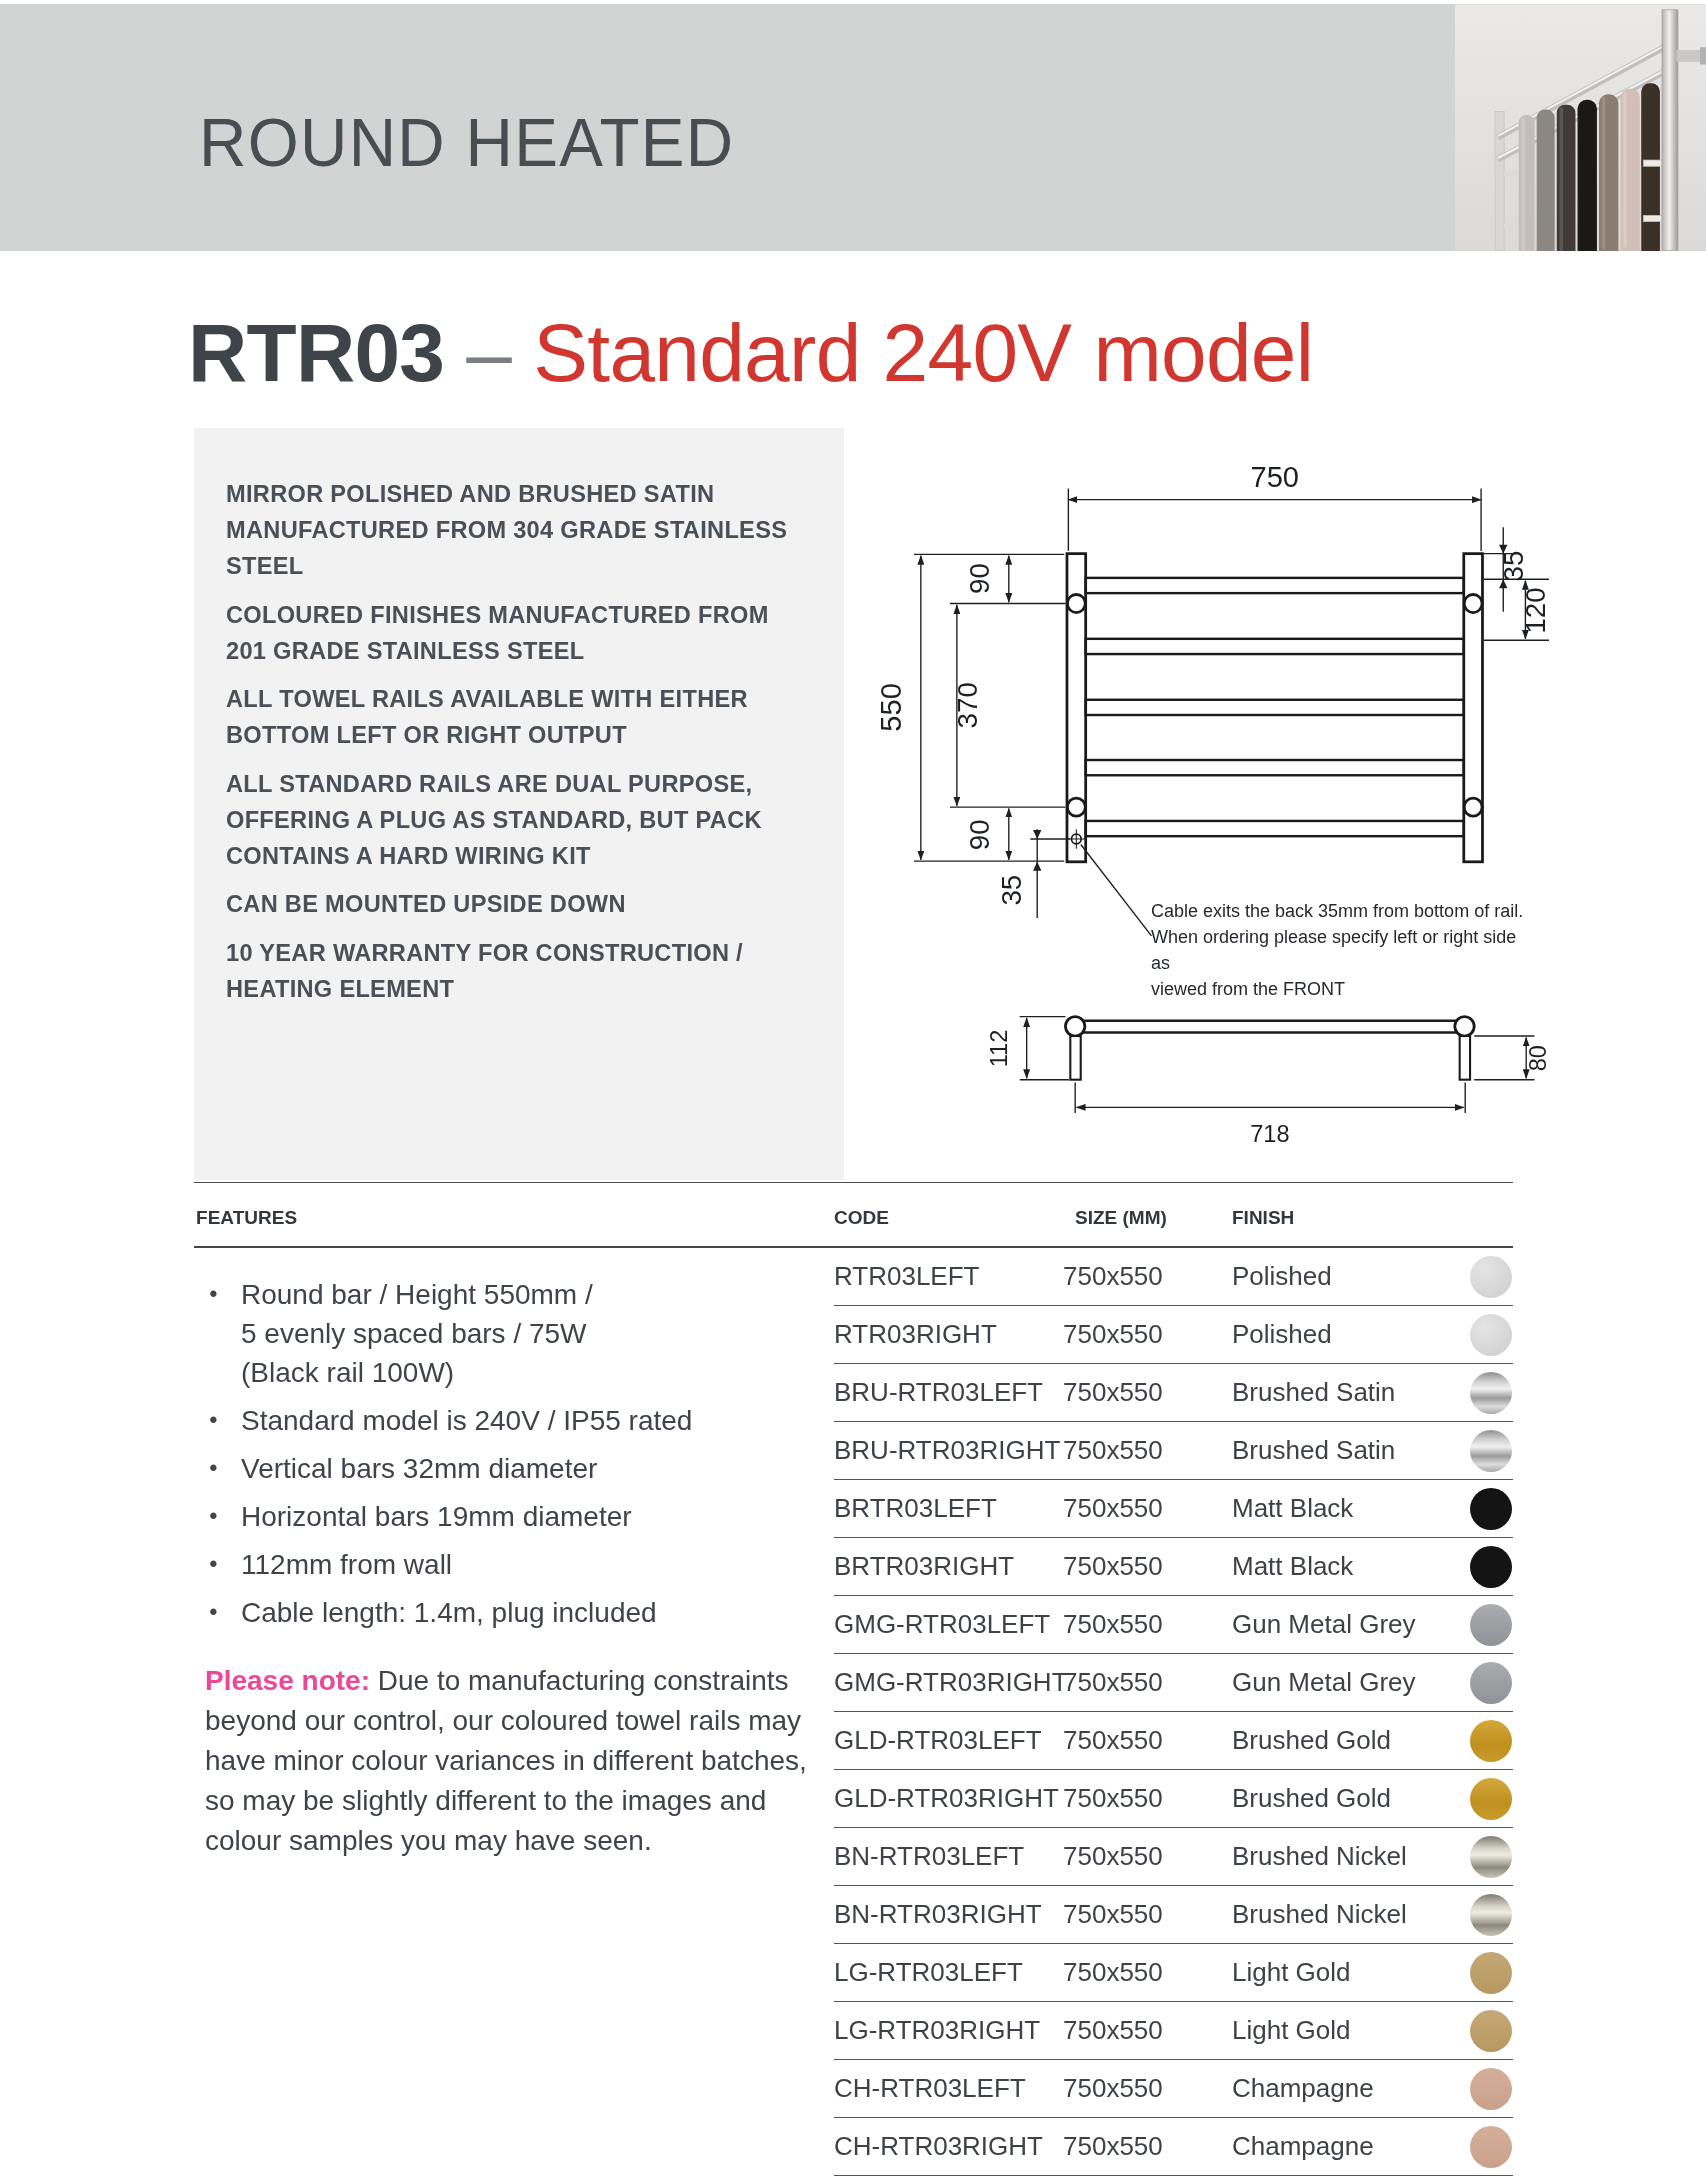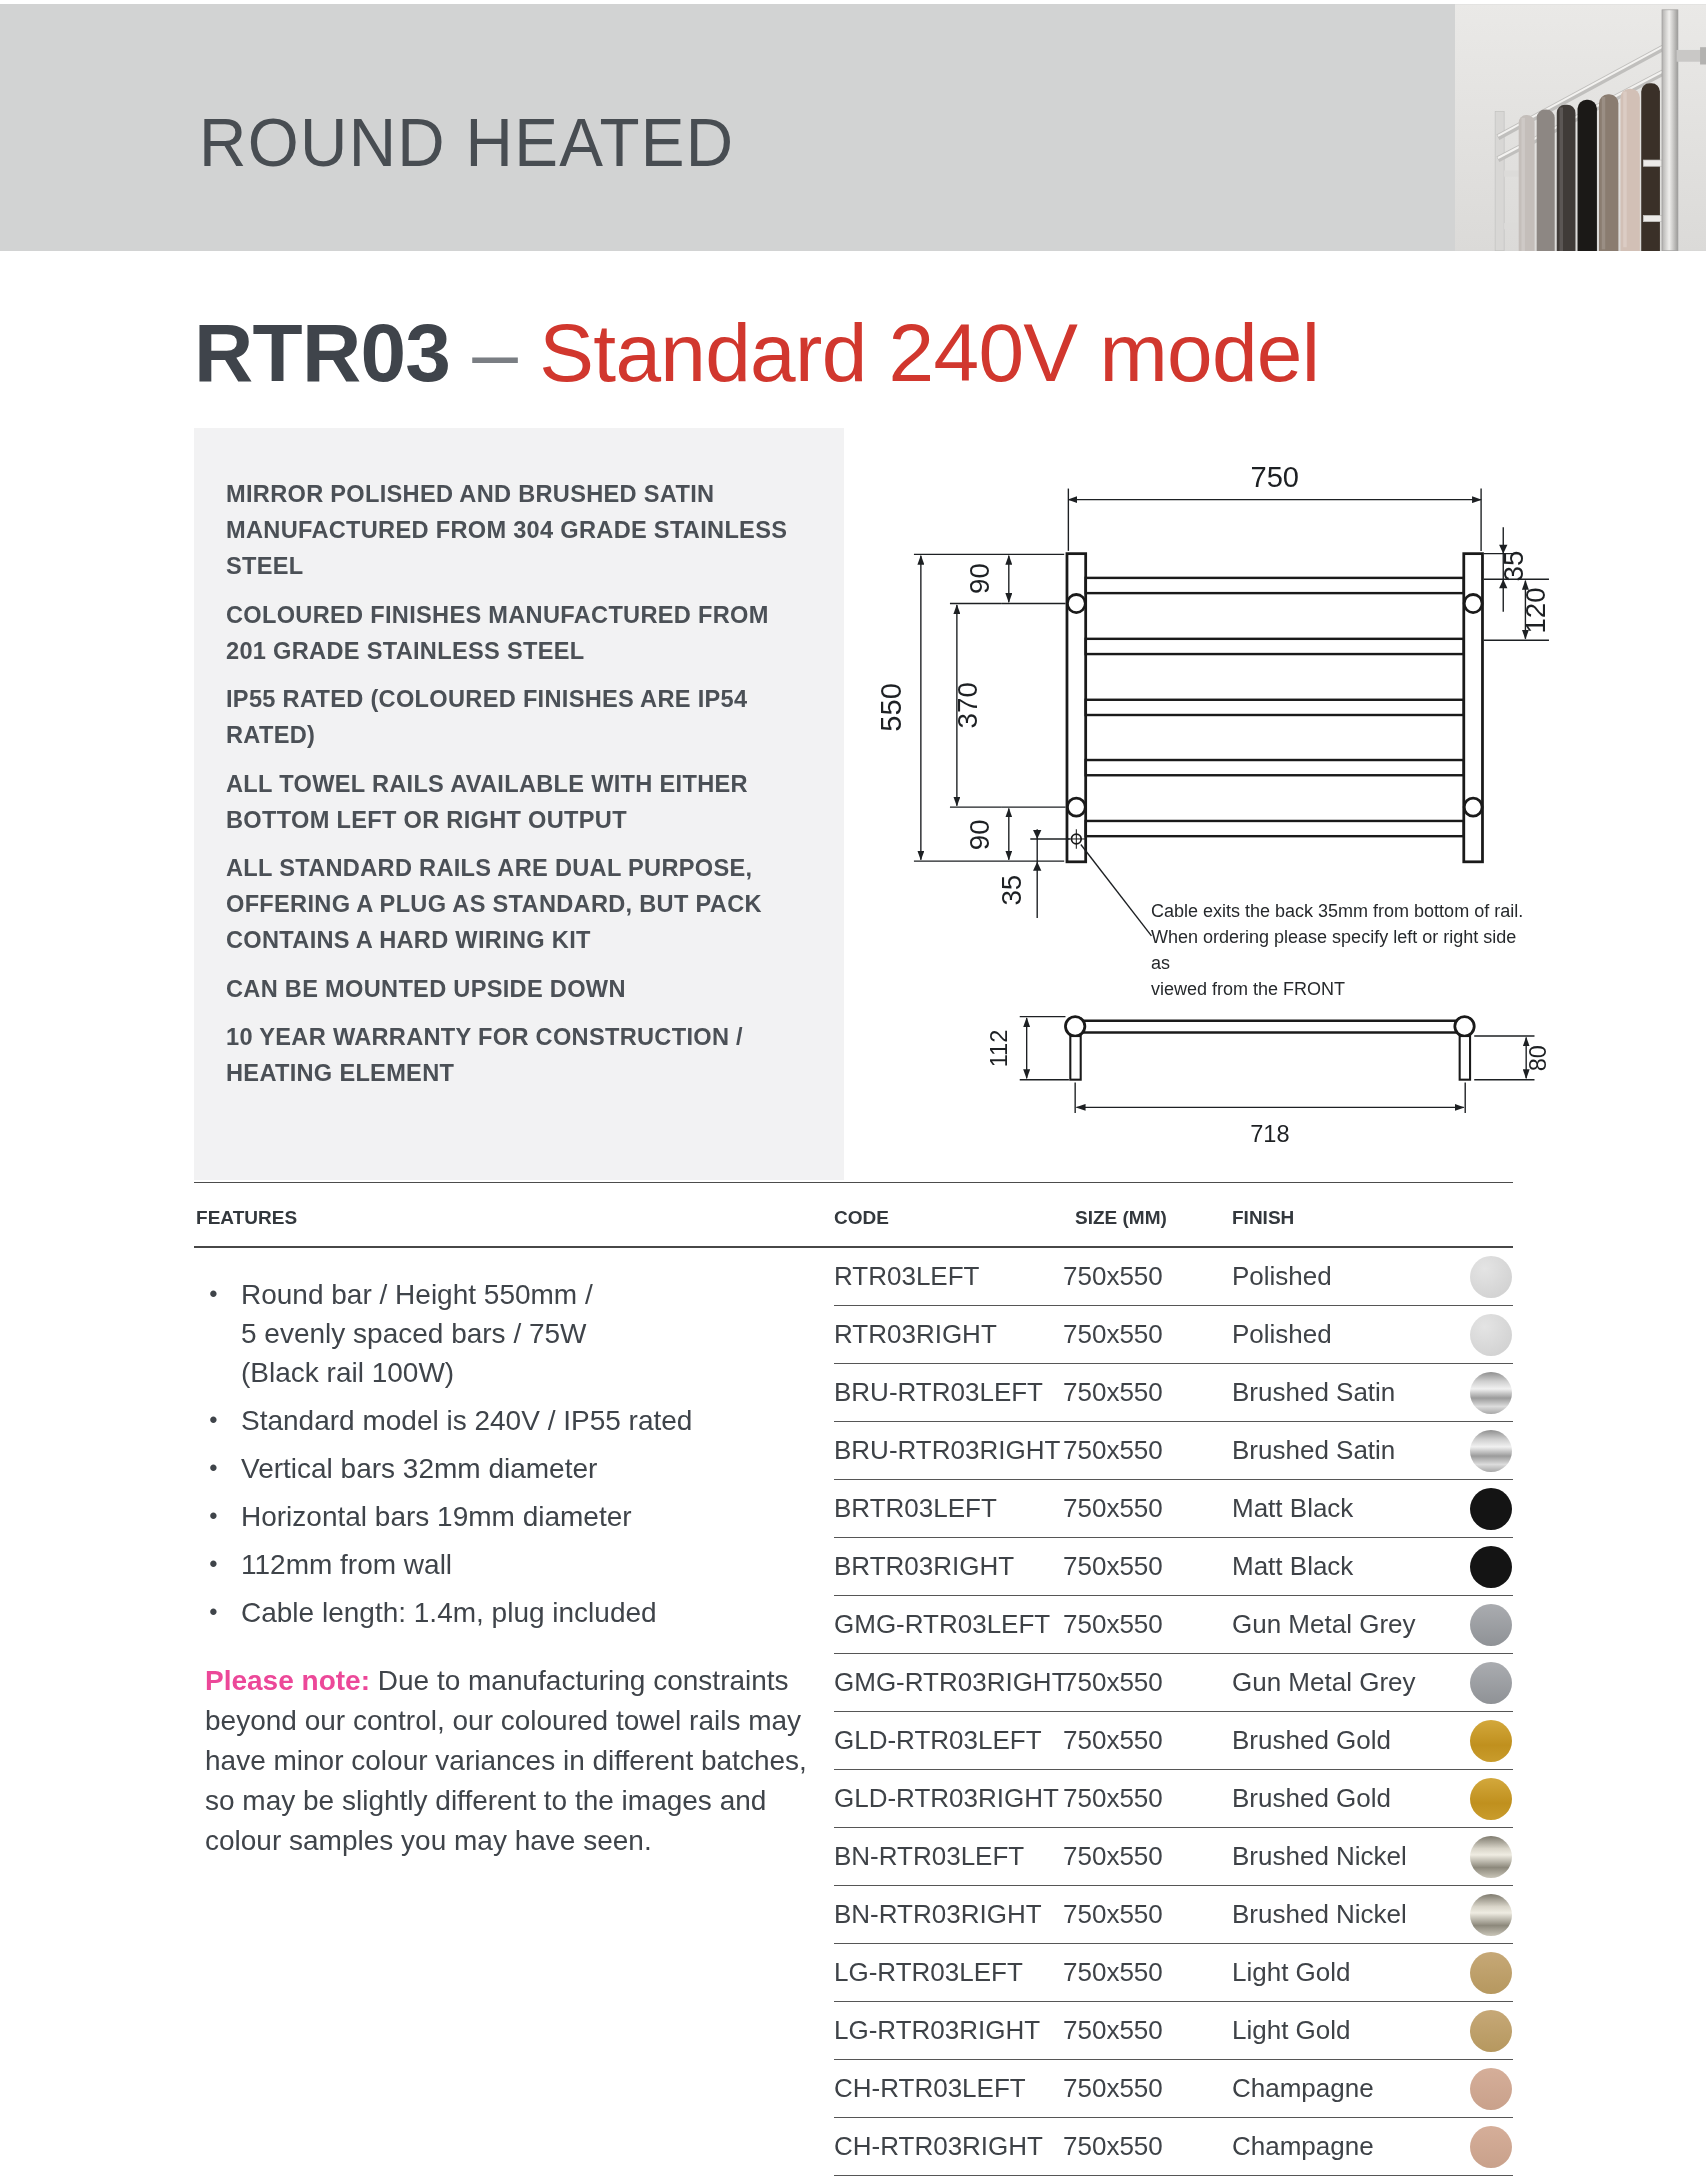--- a/index.html
+++ b/index.html
@@ -7,21 +7,21 @@
         font-family:"Liberation Sans", sans-serif;color:#3f444a;}
 
   
   .header{position:absolute;left:0;top:4px;width:1707px;height:247px;background:#d2d3d3;}
   .header-title{position:absolute;left:199px;top:104px;font-size:69px;line-height:1;
                 color:#484d52;font-weight:400;letter-spacing:1.4px;transform:scaleX(.95);
                 transform-origin:left center;white-space:nowrap;}
   .header-photo{position:absolute;left:1455px;top:0;width:252px;height:247px;overflow:hidden;}
 
   
-  .title{position:absolute;left:194px;top:310px;font-size:82px;line-height:1.05;white-space:nowrap;
+  .title{position:absolute;left:188px;top:310px;font-size:82px;line-height:1.05;white-space:nowrap;
          letter-spacing:-0.7px;}
   .title .model{font-weight:700;color:#3f444b;}
   .title .dash{font-weight:400;color:#7a7e83;}
   .title .variant{font-weight:400;color:#d1372e;}
 
   
   .spec-box{position:absolute;left:194px;top:428px;width:650px;height:752px;background:#f2f2f3;
             box-sizing:border-box;padding:48px 32px 0 32px;font-weight:bold;}
   .spec-box p{margin:0 0 12.5px 0;font-size:23.6px;line-height:36px;color:#4b5056;letter-spacing:0.3px;}
 
@@ -126,21 +126,20 @@
 
   <div class="title">
     <span class="model">RTR03</span>
     <span class="dash">–</span>
     <span class="variant">Standard 240V model</span>
   </div>
 
   <div class="spec-box">
       <p>MIRROR POLISHED AND BRUSHED SATIN MANUFACTURED FROM 304 GRADE STAINLESS STEEL</p>
       <p>COLOURED FINISHES MANUFACTURED FROM 201 GRADE STAINLESS STEEL</p>
-      <p>IP55 RATED (COLOURED FINISHES ARE IP54 RATED)</p>
       <p>ALL TOWEL RAILS AVAILABLE WITH EITHER BOTTOM LEFT OR RIGHT OUTPUT</p>
       <p>ALL STANDARD RAILS ARE DUAL PURPOSE, OFFERING A PLUG AS STANDARD, BUT PACK CONTAINS A HARD WIRING KIT</p>
       <p>CAN BE MOUNTED UPSIDE DOWN</p>
       <p>10 YEAR WARRANTY FOR CONSTRUCTION / HEATING ELEMENT</p>
     </div>
 
   <svg class="front-svg" viewBox="0 0 1240 800">
     <defs>
       <marker id="arr" markerWidth="14" markerHeight="10" refX="13" refY="5" orient="auto" markerUnits="userSpaceOnUse">
         <path d="M0,0 L14,5 L0,10 z" fill="#1d2023"></path>

